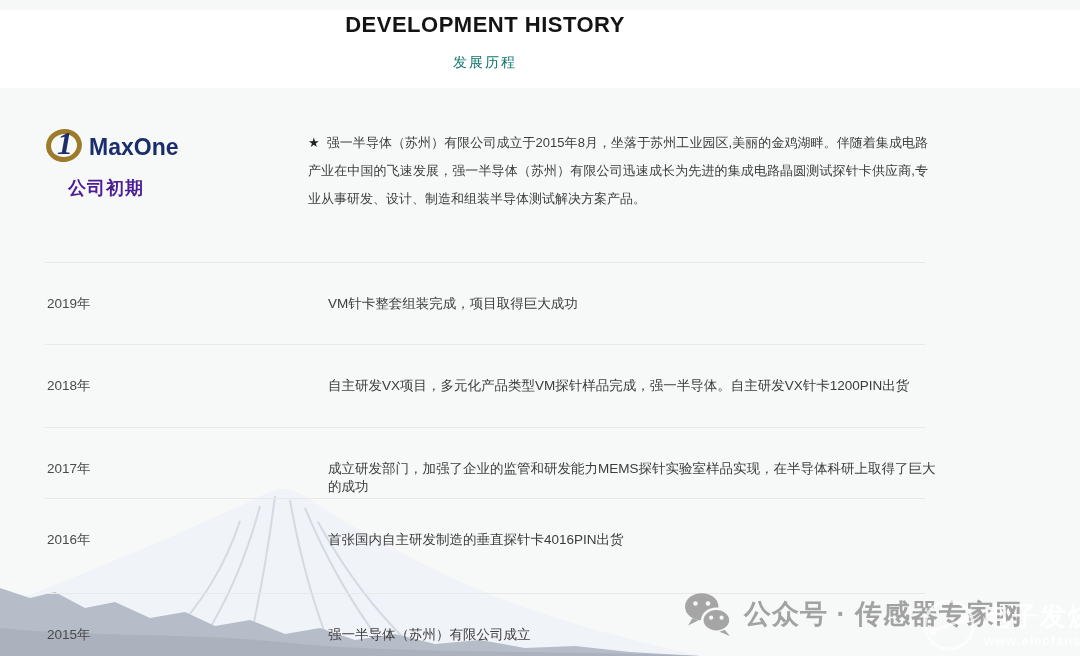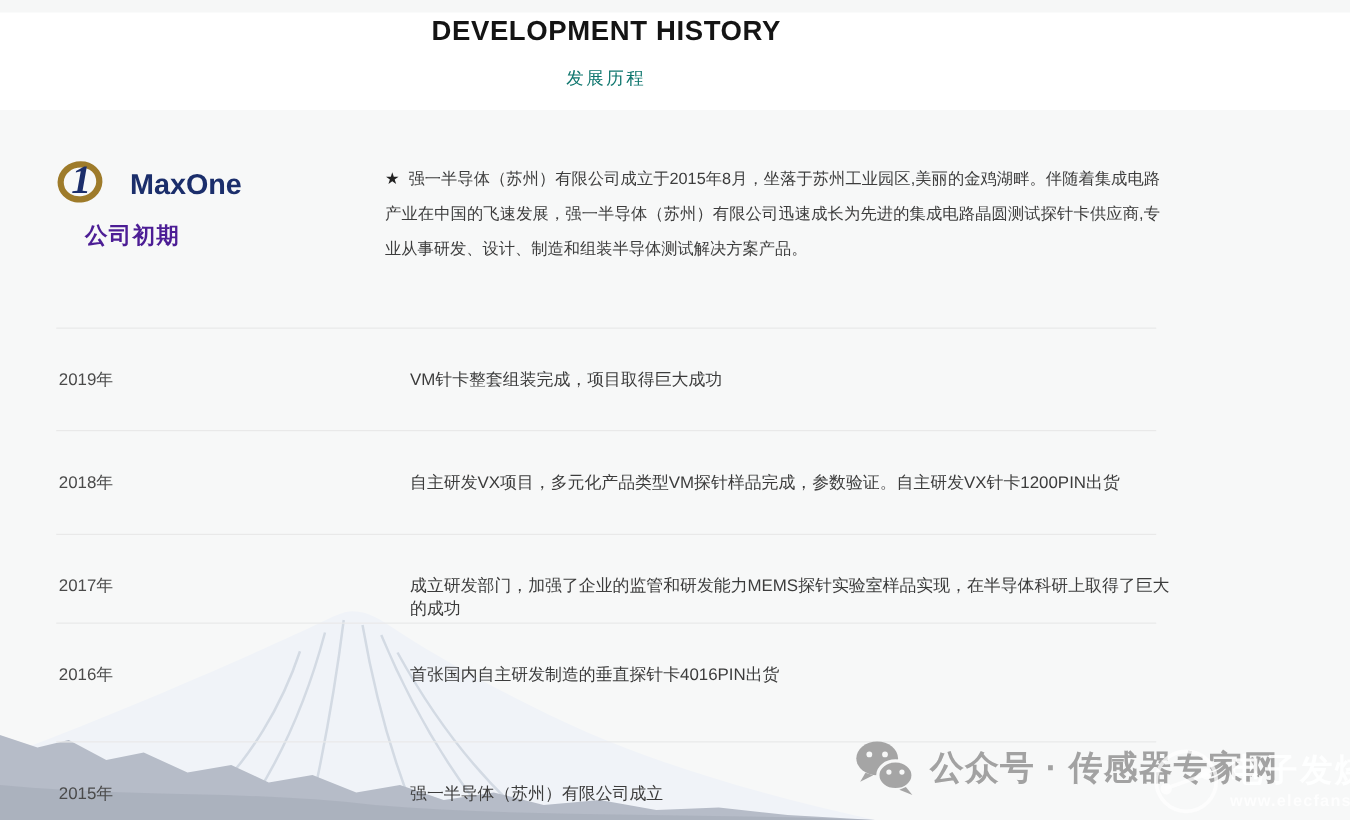--- a/index.html
+++ b/index.html
@@ -52,21 +52,21 @@
     border: 5px solid #9e7b2a; border-radius: 50%;
     transform: rotate(-10deg);
   }
   .logo-one {
     position: absolute; left: 13px; top: -1px;
     font-size: 32px; font-weight: 900; font-style: italic; color: #1b2e6b;
     font-family: "Liberation Serif", "DejaVu Serif", serif;
   }
   .brand-name {
     font-size: 23px; font-weight: 800; color: #1b2e6b; letter-spacing: 0px;
-    margin-left: 16px;
+    margin-left: 1px;
   }
   .stage-label {
     margin: 8px 0 0 24px;
     font-size: 18px; color: #4c1d95; letter-spacing: 1px; font-weight: bold;
   }
   .intro-text {
     position: absolute; left: 308px; top: 129px; width: 620px;
     font-size: 13px; line-height: 28px; color: #3d3d3d;
     text-align: justify;
   }
@@ -153,21 +153,21 @@
 
   <div class="t-row" style="top:262px">
     <div class="t-divider"></div>
     <div class="t-year">2019年</div>
     <div class="t-desc">VM针卡整套组装完成，项目取得巨大成功</div>
   </div>
 
   <div class="t-row" style="top:344px">
     <div class="t-divider"></div>
     <div class="t-year">2018年</div>
-    <div class="t-desc">自主研发VX项目，多元化产品类型VM探针样品完成，参数验证。自主研发VX针卡1200PIN出货</div>
+    <div class="t-desc">自主研发VX项目，多元化产品类型VM探针样品完成，强一半导体。自主研发VX针卡1200PIN出货</div>
   </div>
 
   <div class="t-row" style="top:427px">
     <div class="t-divider"></div>
     <div class="t-year">2017年</div>
     <div class="t-desc">成立研发部门，加强了企业的监管和研发能力MEMS探针实验室样品实现，在半导体科研上取得了巨大的成功</div>
   </div>
 
   <div class="t-row" style="top:498px">
     <div class="t-divider"></div>

